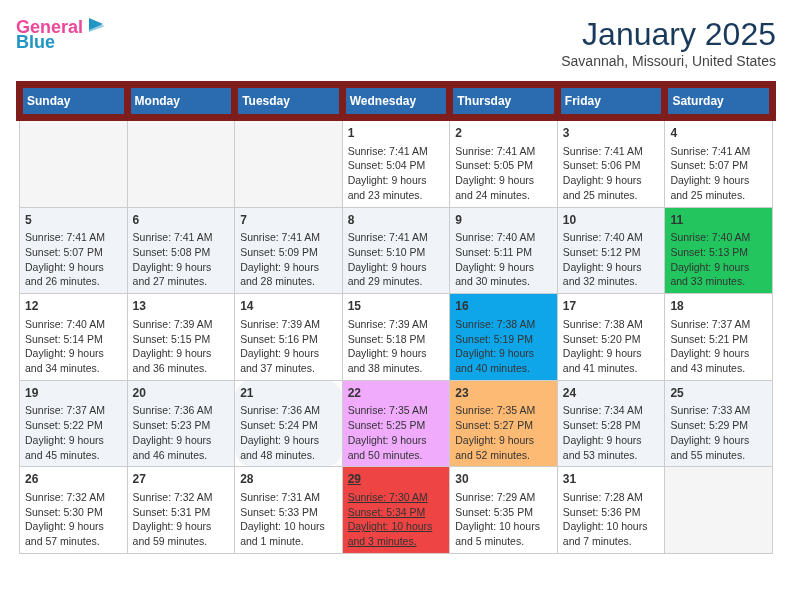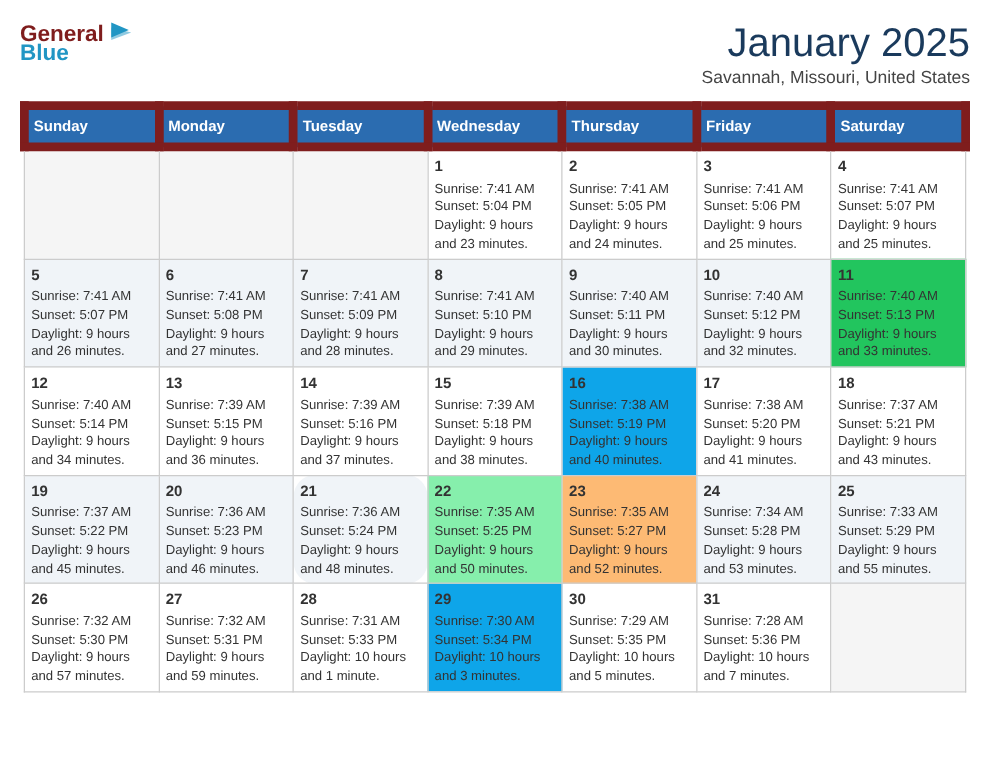--- a/index.html
+++ b/index.html
@@ -73,21 +73,21 @@
       background: #f9f9f9;
     }
   </style>
 </head>
 <body>
 
 <div class="header">
   <div class="logo">
 <div style="display:flex;flex-direction:column;align-items:flex-start;">
   <div style="display:flex;align-items:center;gap:2px;">
-    <span style="font-size:18px;font-weight:bold;color:#7f1d1d;">General</span>
+    <span style="font-size:18px;font-weight:bold;color:#ec4899;">General</span>
     <svg width="22" height="22" viewBox="0 0 22 22">
       <polygon points="4,2 18,8 4,14" fill="#2196c4"></polygon>
       <polygon points="4,6 20,10 4,16" fill="#2196c4" opacity="0.5"></polygon>
     </svg>
   </div>
   <span style="font-size:18px;font-weight:bold;color:#2196c4;margin-top:-6px;">Blue</span>
 </div>
 </div>
   <div class="title-block">
     <div class="month-title">January 2025</div>
@@ -195,21 +195,21 @@
           <div class="day-info">Sunrise: 7:37 AM<br>Sunset: 5:22 PM<br>Daylight: 9 hours<br>and 45 minutes.</div>
         </td>
         <td style="background: rgb(240, 244, 248);">
           <div class="day-number">20</div>
           <div class="day-info">Sunrise: 7:36 AM<br>Sunset: 5:23 PM<br>Daylight: 9 hours<br>and 46 minutes.</div>
         </td>
         <td style="background: rgb(240, 244, 248); border-radius: 17px;">
           <div class="day-number">21</div>
           <div class="day-info">Sunrise: 7:36 AM<br>Sunset: 5:24 PM<br>Daylight: 9 hours<br>and 48 minutes.</div>
         </td>
-        <td style="background: #86efac; margin-top: 23px;">
+        <td style="background: #f0abfc; margin-top: 23px;">
           <div class="day-number">22</div>
           <div class="day-info">Sunrise: 7:35 AM<br>Sunset: 5:25 PM<br>Daylight: 9 hours<br>and 50 minutes.</div>
         </td>
         <td style="background: #fdba74; margin-left: 39px;">
           <div class="day-number">23</div>
           <div class="day-info">Sunrise: 7:35 AM<br>Sunset: 5:27 PM<br>Daylight: 9 hours<br>and 52 minutes.</div>
         </td>
         <td style="background: rgb(240, 244, 248);">
           <div class="day-number">24</div>
           <div class="day-info">Sunrise: 7:34 AM<br>Sunset: 5:28 PM<br>Daylight: 9 hours<br>and 53 minutes.</div>
@@ -225,21 +225,21 @@
           <div class="day-info">Sunrise: 7:32 AM<br>Sunset: 5:30 PM<br>Daylight: 9 hours<br>and 57 minutes.</div>
         </td>
         <td style="background: rgb(255, 255, 255);">
           <div class="day-number">27</div>
           <div class="day-info">Sunrise: 7:32 AM<br>Sunset: 5:31 PM<br>Daylight: 9 hours<br>and 59 minutes.</div>
         </td>
         <td style="background: rgb(255, 255, 255);">
           <div class="day-number">28</div>
           <div class="day-info">Sunrise: 7:31 AM<br>Sunset: 5:33 PM<br>Daylight: 10 hours<br>and 1 minute.</div>
         </td>
-        <td style="background: #0ea5e9;">
+        <td style="background: #ef4444; text-decoration: underline;">
           <div class="day-number">29</div>
           <div class="day-info">Sunrise: 7:30 AM<br>Sunset: 5:34 PM<br>Daylight: 10 hours<br>and 3 minutes.</div>
         </td>
         <td style="background: rgb(255, 255, 255);">
           <div class="day-number">30</div>
           <div class="day-info">Sunrise: 7:29 AM<br>Sunset: 5:35 PM<br>Daylight: 10 hours<br>and 5 minutes.</div>
         </td>
         <td style="background: rgb(255, 255, 255);">
           <div class="day-number">31</div>
           <div class="day-info">Sunrise: 7:28 AM<br>Sunset: 5:36 PM<br>Daylight: 10 hours<br>and 7 minutes.</div>

